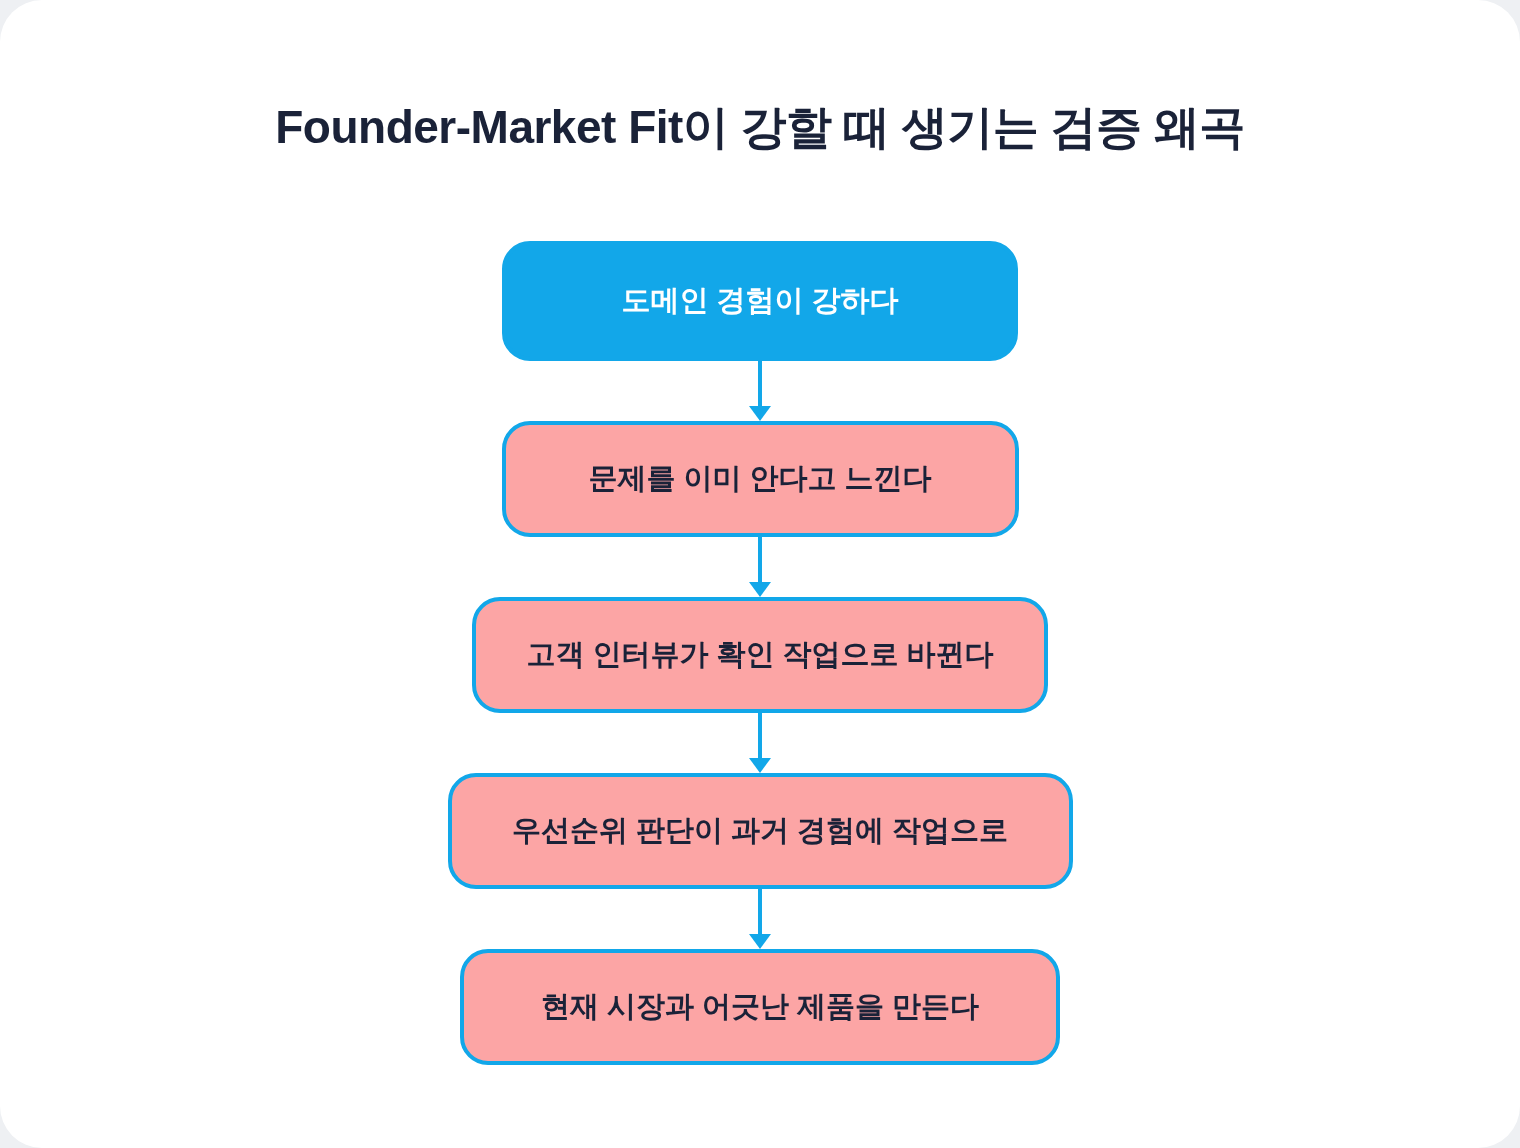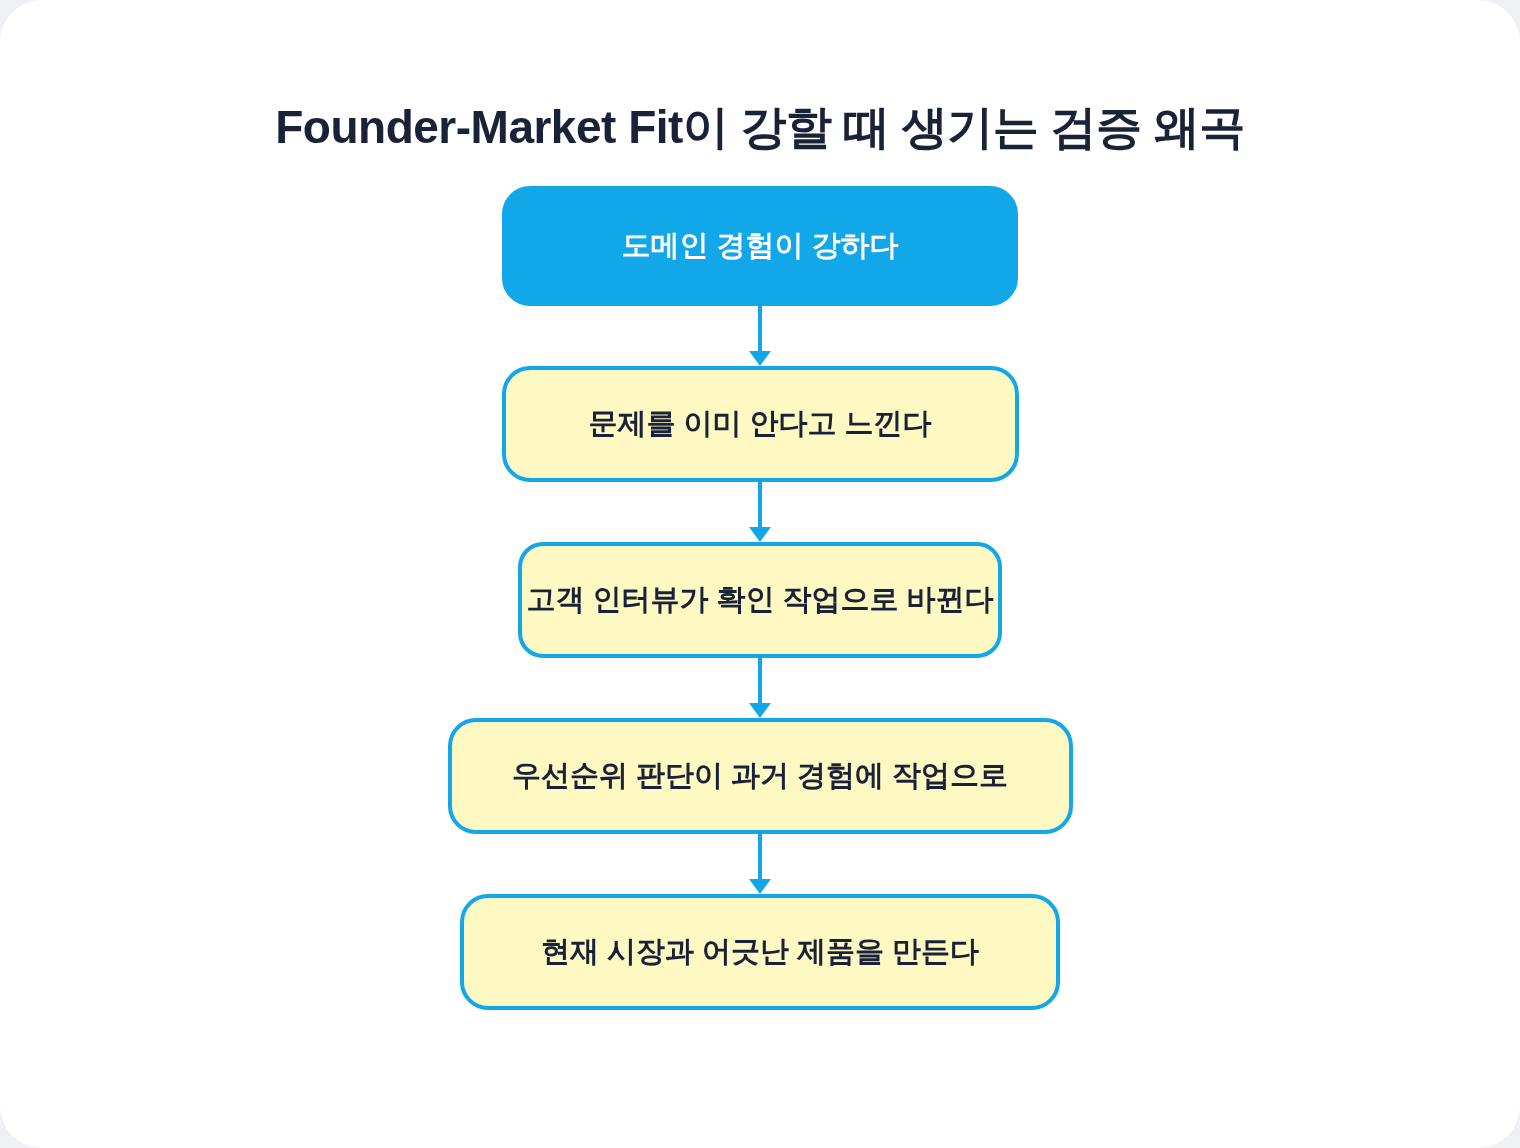--- a/index.html
+++ b/index.html
@@ -26,51 +26,51 @@
     margin-top: 100px;
     font-size: 46px;
     font-weight: 700;
     letter-spacing: -0.5px;
     color: #1a2238;
     text-align: center;
     line-height: 1.2;
   }
 
   .flow {
-    margin-top: 31px;
+    margin-top: 86px;
     display: flex;
     flex-direction: column;
     align-items: center;
   }
 
   .node {
     height: 116px;
     border-radius: 28px;
     display: flex;
     align-items: center;
     justify-content: center;
     font-size: 29px;
     font-weight: 700;
     color: #1a2238;
-    background: #fef9c3;
+    background: #fca5a5;
     border: 4px solid #12a7e9;
     text-align: center;
     white-space: nowrap;
   }
 
   .node.filled {
     background: #12a7e9;
     border-color: #12a7e9;
     color: #ffffff;
     height: 120px;
   }
 
   .node-1 { width: 516px; }
   .node-2 { width: 517px; }
-  .node-3 { width: 484px; border-radius: 25px; }
+  .node-3 { width: 576px; }
   .node-4 { width: 625px; }
   .node-5 { width: 600px; }
 
   .arrow {
     height: 60px;
     display: flex;
     flex-direction: column;
     align-items: center;
   }
 

